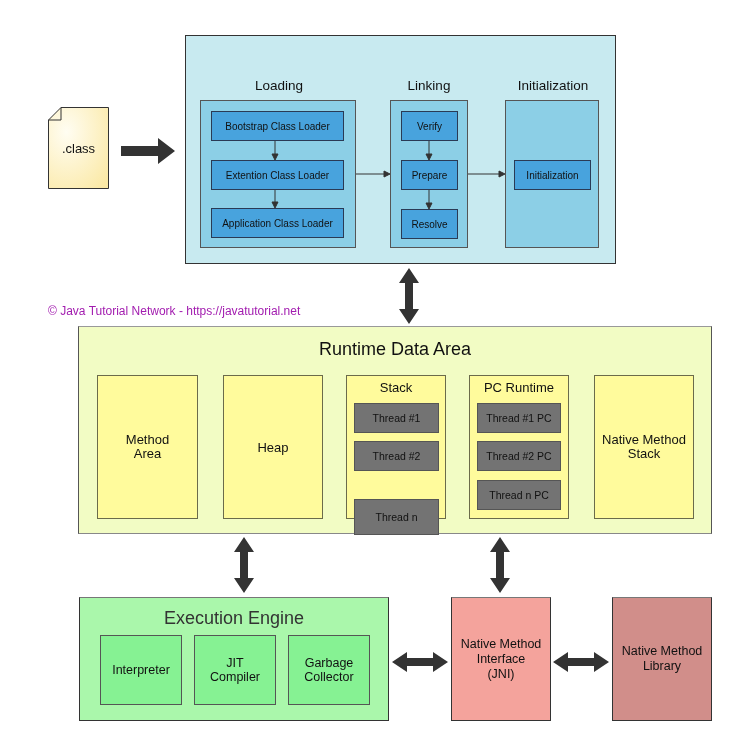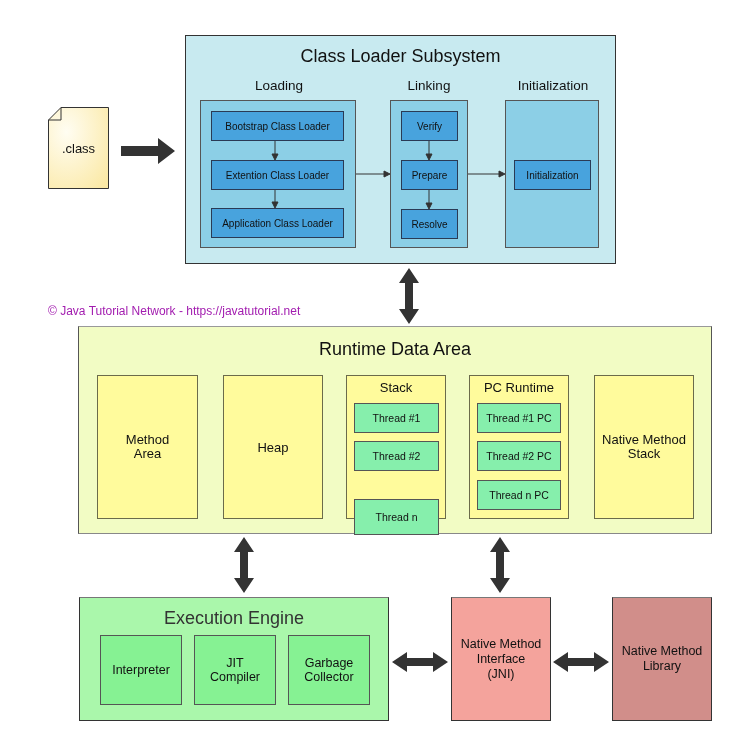--- a/index.html
+++ b/index.html
@@ -11,21 +11,21 @@
 
   
   #cls { left:185px; top:35px; width:431px; height:229px; background:#c8eaf0; border:1.5px solid #333; }
   .cls-col { background:#8ccfe6; border:1.5px solid #555; }
   .cls-item { background:#48a3dd; border:1.5px solid #2a3a55; font-size:10px; color:#111; }
   .sec-label { font-size:13.5px; color:#111; }
 
   
   #rda { left:78px; top:326px; width:634px; height:208px; background:#f2fcc4; border:1.5px solid #555; border-bottom-color:#888; border-top-color:#999; }
   .rda-box { background:#fffb9c; border:1.5px solid #6b6b4b; font-size:13px; }
-  .thread { background:#86efac; border:1.5px solid #555; font-size:10.5px; }
+  .thread { background:#737373; border:1.5px solid #555; font-size:10.5px; }
 
   
   #exe { left:79px; top:597px; width:310px; height:124px; background:#aaf7ab; border:1.5px solid #333; border-top-color:#777; }
   .exe-item { background:#86f293; border:1.5px solid #555; font-size:12.5px; line-height:14px; }
 
   #jni { left:451px; top:597px; width:100px; height:124px; background:#f4a39c; border:1.5px solid #333; border-top-color:#777; font-size:12.5px; line-height:15px; }
   #nml { left:612px; top:597px; width:100px; height:124px; background:#d18e8a; border:1.5px solid #333; border-top-color:#777; font-size:12.5px; line-height:15px; }
 
   #classfile { left:48px; top:107px; width:61px; height:82px; }
   #copyright { left:48px; top:304px; font-size:12px; color:#a21caf; white-space:nowrap; }
@@ -46,21 +46,20 @@
     <path d="M13,0.5 V13 H0.5" fill="none" stroke="#333" stroke-width="1"></path>
   </svg>
   <div class="lbl" style="top:34px;font-size:13px;">.class</div>
 </div>
 
 <svg class="arrow" style="left:121px;top:138px;" width="55" height="26">
   <path d="M0,8 H37 V0 L54,13 L37,26 V18 H0 Z" fill="#333"></path>
 </svg>
 
 <div id="cls" class="abs">
-  <div class="lbl" style="top:10px;font-size:18px;">Class Loader Subsystem</div>
   <div class="abs sec-label" style="left:15px;width:156px;top:42px;text-align:center;">Loading</div>
   <div class="abs sec-label" style="left:204px;width:78px;top:42px;text-align:center;">Linking</div>
   <div class="abs sec-label" style="left:312px;width:110px;top:42px;text-align:center;">Initialization</div>
 </div>
 
 <div class="abs cls-col" style="left:200px;top:100px;width:156px;height:148px;"></div>
 <div class="abs cls-item center" style="left:211px;top:111px;width:133px;height:30px;">Bootstrap Class Loader</div>
 <div class="abs cls-item center" style="left:211px;top:160px;width:133px;height:30px;">Extention Class Loader</div>
 <div class="abs cls-item center" style="left:211px;top:208px;width:133px;height:30px;">Application Class Loader</div>
 

